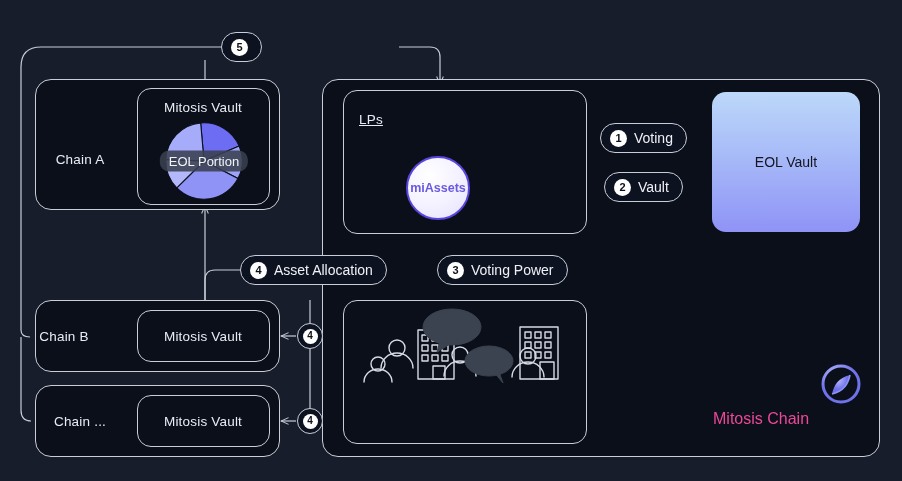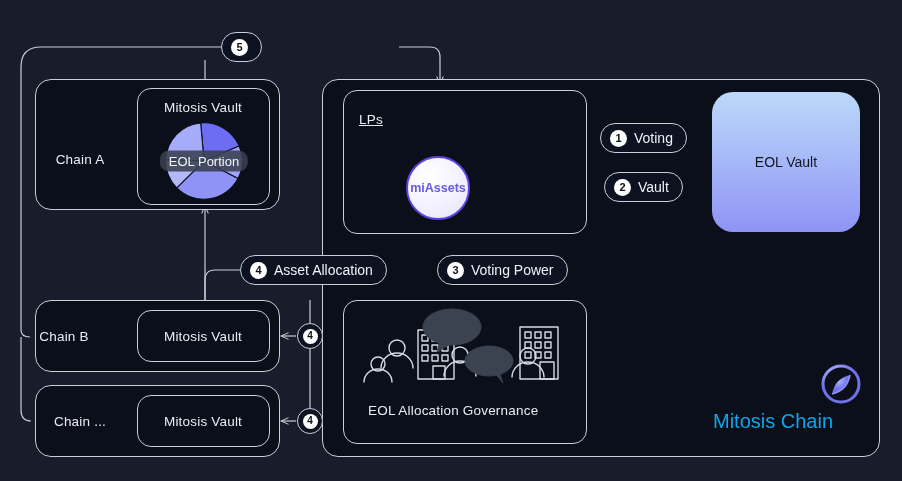--- a/index.html
+++ b/index.html
@@ -98,21 +98,21 @@
     position: absolute;
     border-radius: 50%;
     border: 2.4px dotted #dfe4ec;
     display: flex; align-items: center; justify-content: center;
   }
   .assets span { color: #dfe4ec; font-size: 12px; }
 
   
   .brand {
     position: absolute;
-    color: #0ea5e9; font-size: 20px; white-space: nowrap;
+    color: #ec4899; font-size: 16px; white-space: nowrap;
   }
   .brandlogo { position: absolute; }
 </style>
 </head>
 <body>
 
 <div id="stage">
 
   <svg class="layer" viewBox="0 0 902 481">
     <defs>
@@ -247,23 +247,22 @@
 
     <g fill="#3b4250" stroke="#3b4250">
       <ellipse cx="452" cy="327" rx="29" ry="18"></ellipse>
       <path d="M 440 341 L 437 352 L 450 344 Z"></path>
     </g>
     <g fill="#3b4250" stroke="#3b4250">
       <ellipse cx="489" cy="361" rx="24" ry="15"></ellipse>
       <path d="M 494 372 L 503 383 L 498 369 Z"></path>
     </g>
   </svg>
-  <div class="lbl" style="left:368px; top:403px;">EOL Allocation Governance</div>
-
-  <div class="vault" style="left:712px; top:92px; width:148px; height:140px;border-radius:21px;">
+
+  <div class="vault" style="left:712px; top:92px; width:148px; height:140px;">
     <span>EOL Vault</span>
   </div>
 
   <div class="pill" style="left:600px; top:123px;">
     <span class="num">1</span>
     <span>Voting</span>
   </div>
 
   <div class="pill" style="left:604px; top:172px;">
     <span class="num">2</span>

